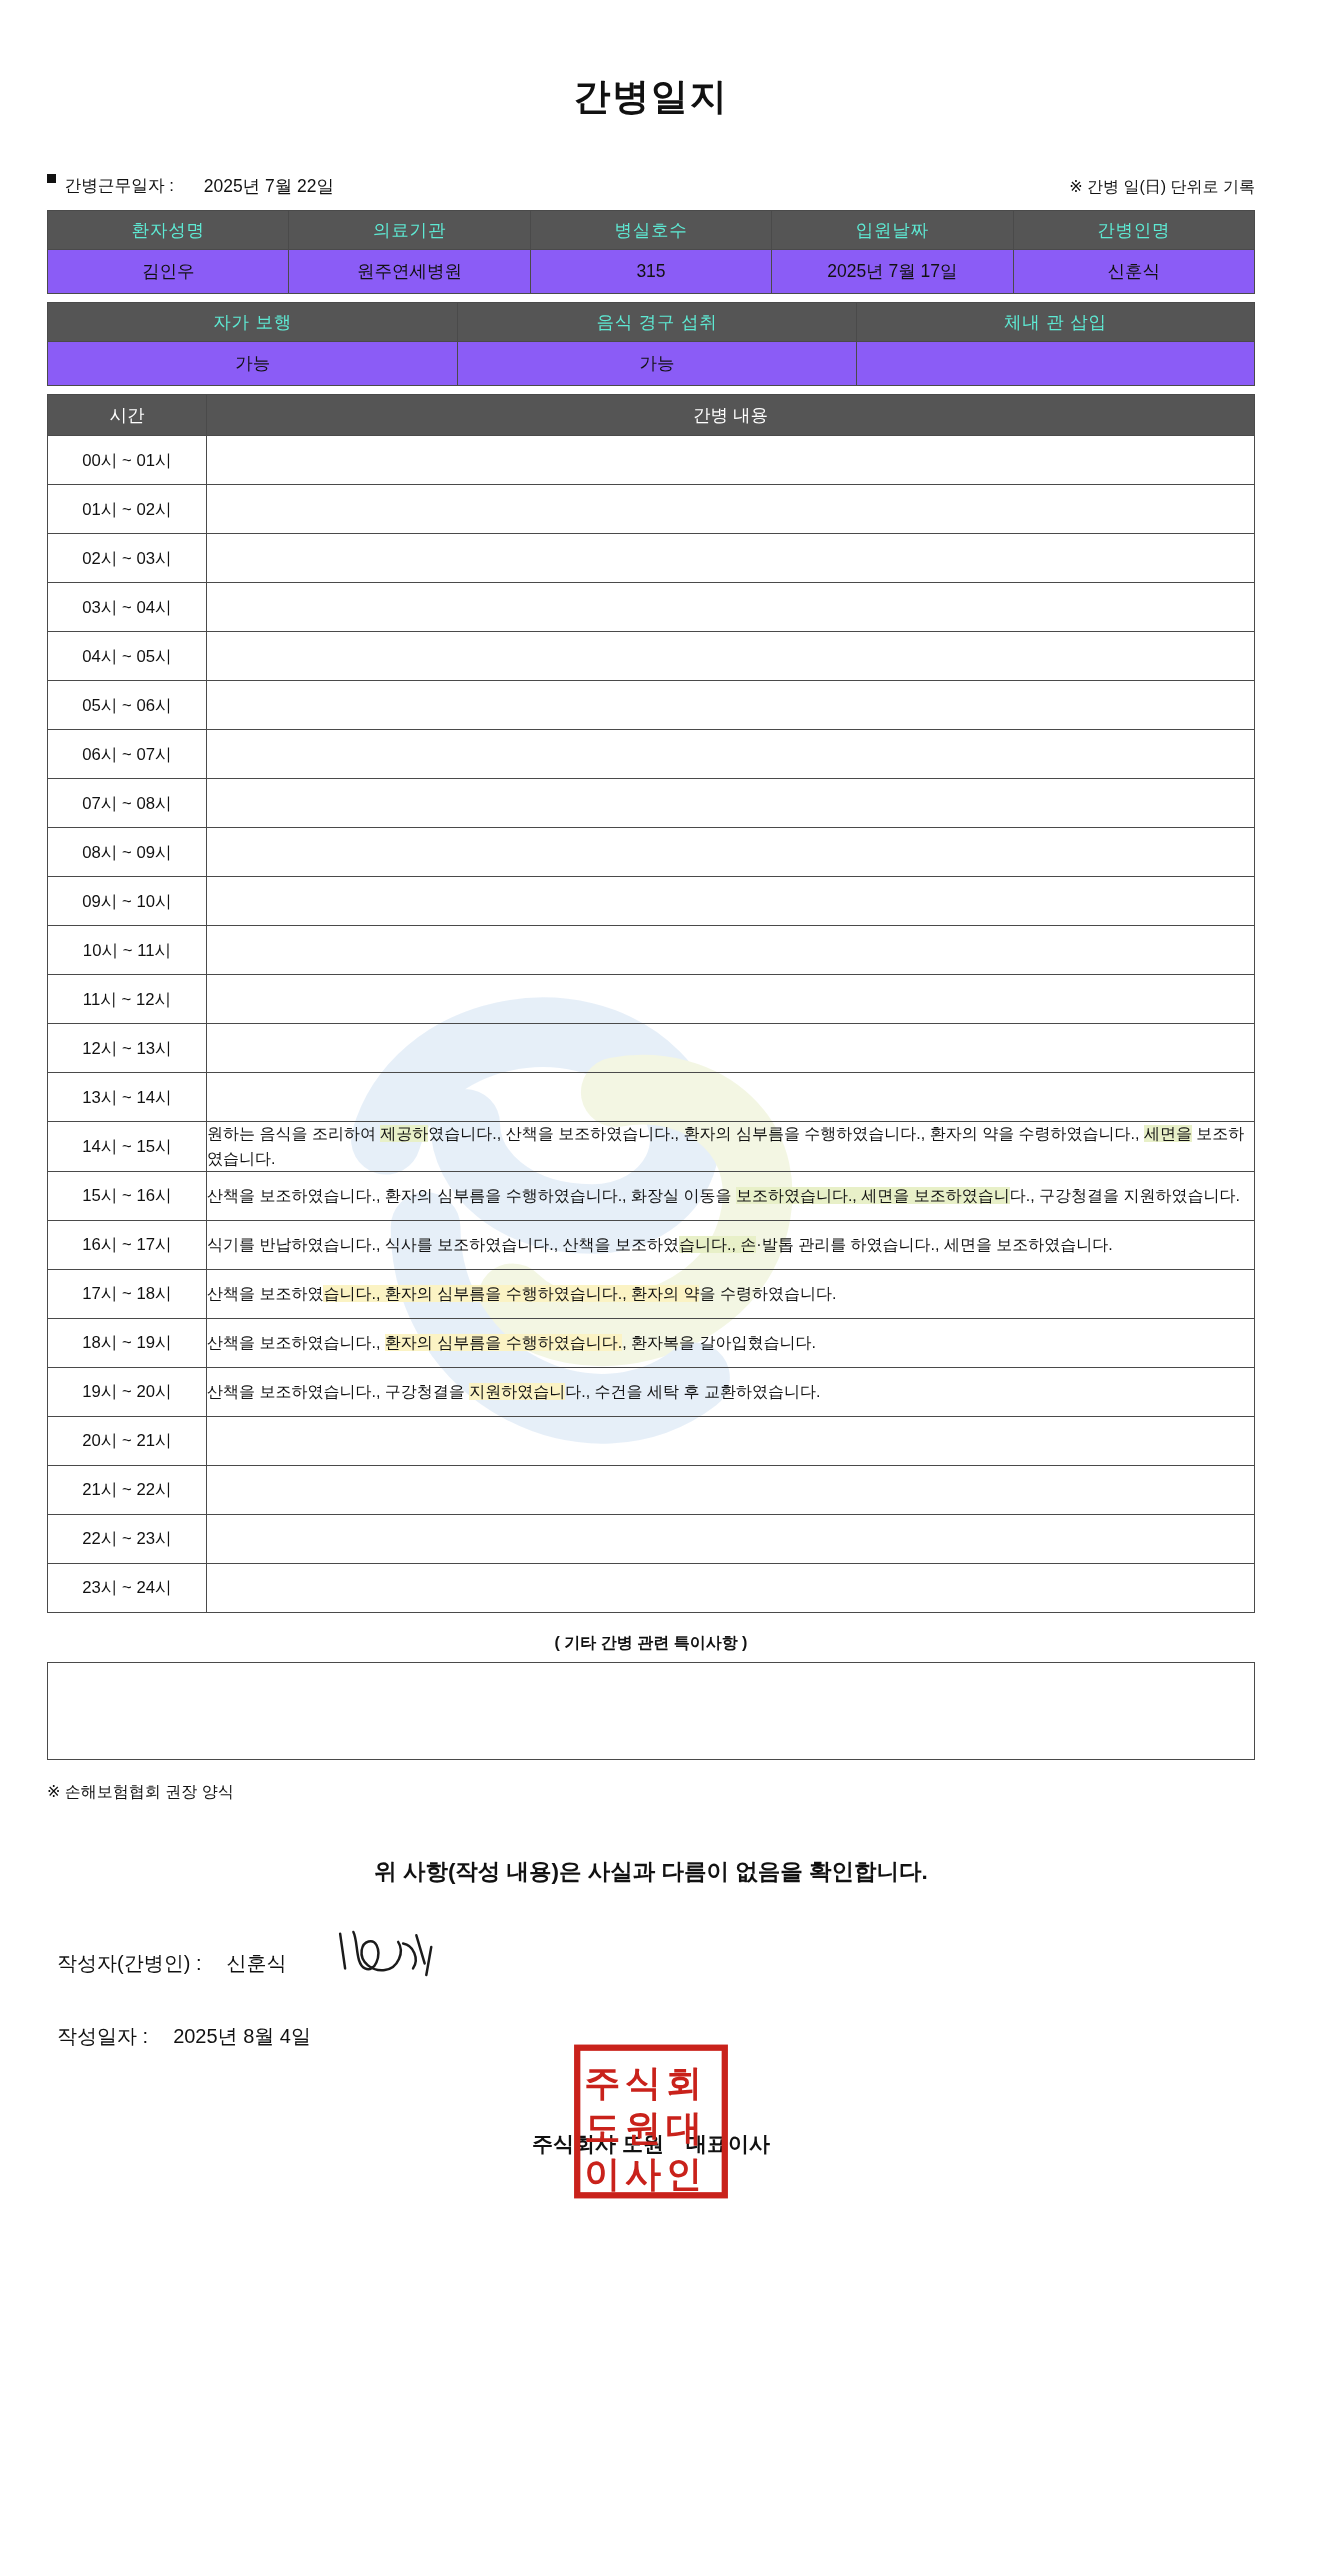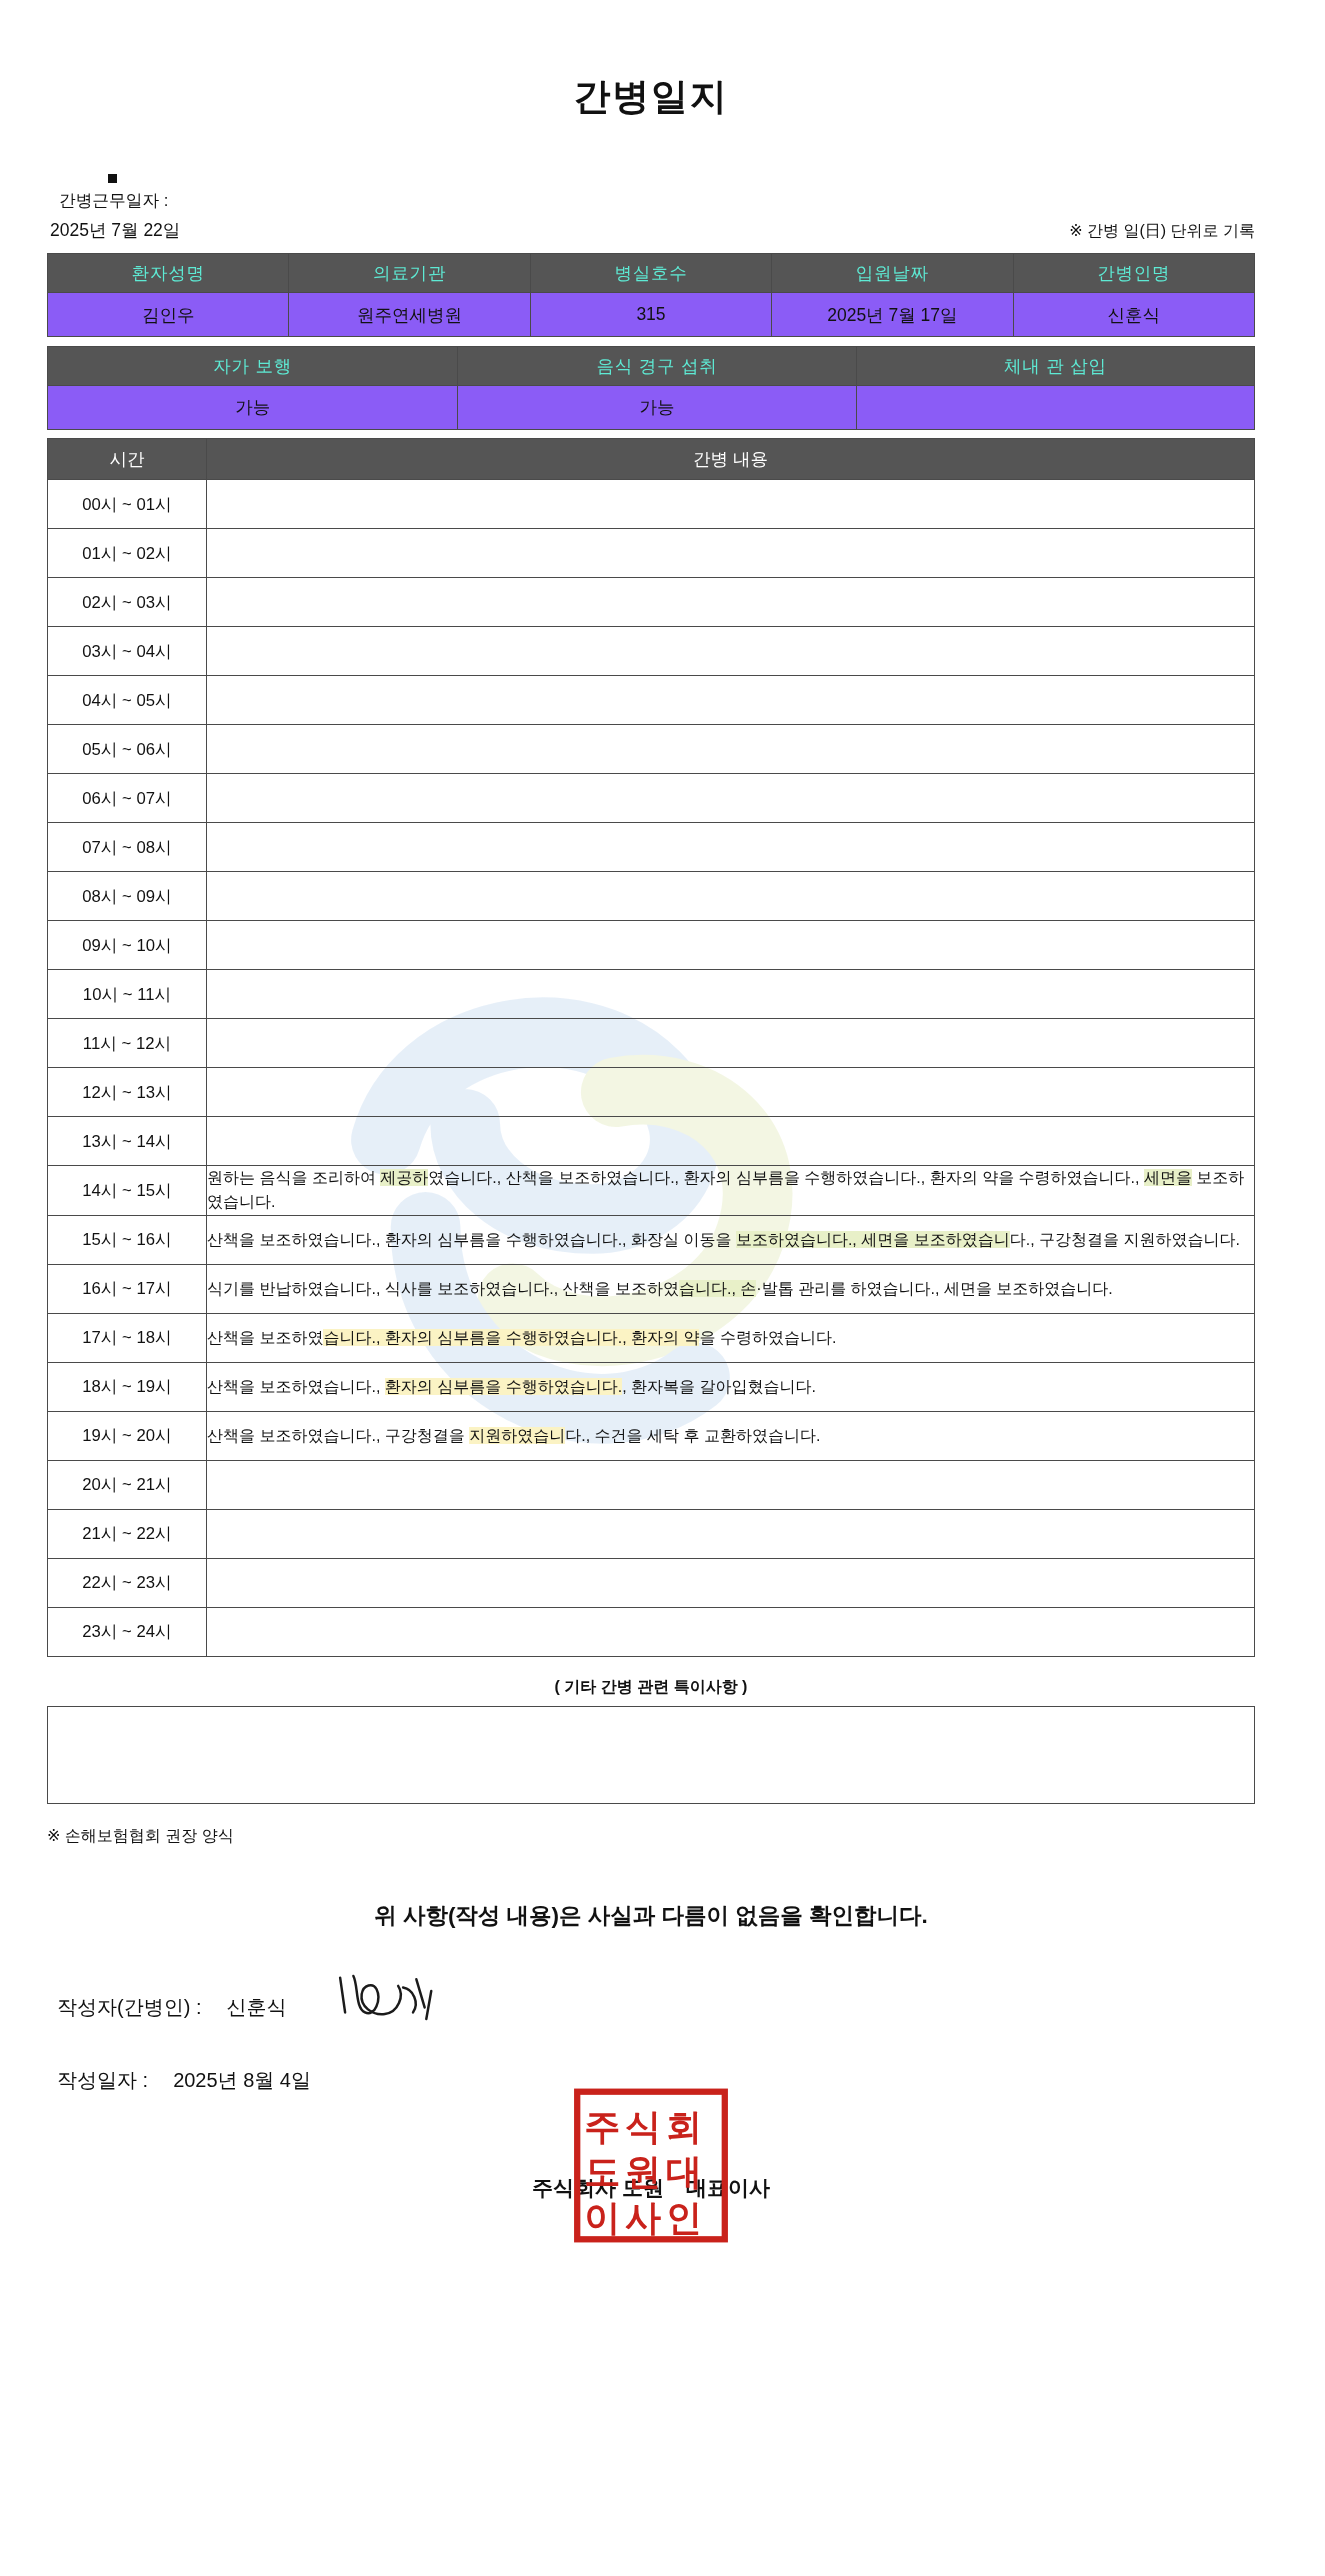--- a/index.html
+++ b/index.html
@@ -46,33 +46,32 @@
   .meta-row {
     display: flex;
     align-items: flex-end;
     justify-content: space-between;
     margin-top: 52px;
     margin-bottom: 11.7px;
   }
   .meta-left {
     font-size: 16.7px;
     display: flex;
-    align-items: center;
+    align-items: flex-start;
     gap: 5.8px;
-    flex-direction: column;
   }
   .bullet-square {
     display: inline-block;
     width: 9.2px;
     height: 9.2px;
     background: #111;
     margin-right: 2.5px;
   }
   .meta-left .label { font-size: 16.7px; }
-  .meta-left .value { font-size: 17.5px; margin-left: 3px; }
+  .meta-left .value { font-size: 17.5px; margin-left: 24px; }
   .meta-right {
     font-size: 16px;
   }
 
   table.grid {
     border-collapse: collapse;
     width: 100%;
     table-layout: fixed;
   }
   table.grid td, table.grid th {

